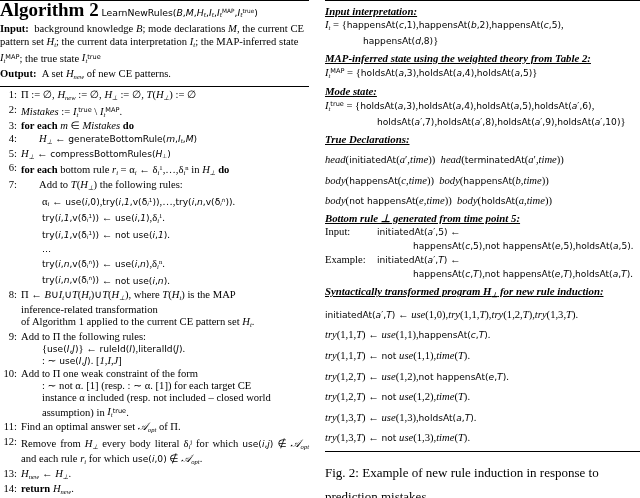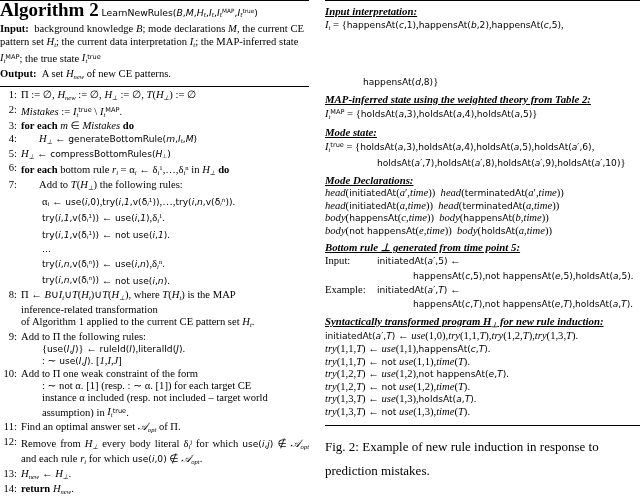--- a/index.html
+++ b/index.html
@@ -124,24 +124,24 @@
     font-size: 10.8px;
     line-height: 13px;
     text-decoration: underline;
     white-space: nowrap;
   }
   .rline {
     font-size: 10.6px;
     line-height: 13.1px;
     white-space: nowrap;
   }
-  .rline.ind { padding-left: 38px; margin-top: 41px; }
+  .rline.ind { padding-left: 38px; }
   .rline.ind2 { padding-left: 52px; }
   .rline.ind3 { padding-left: 88px; }
-  .rline.tight { line-height: 12.6px; }
+  .rline.tight { line-height: 12.6px; margin-top: 8px; }
   .rsep-top {
     border-top: 1.4px solid #000;
     height: 0;
     margin: 0;
   }
   .rrule {
     border-top: 1px solid #000;
     height: 0;
     margin: 0;
   }
@@ -273,21 +273,21 @@
       <div class="aline">
         <span class="num">10:</span>
         <span class="txt">Add to Π one weak constraint of the form</span>
       </div>
       <div class="aline">
         <span class="num"></span>
         <span class="txt ind2">: ∼ not α. [1] (resp. : ∼ α. [1]) for each target CE</span>
       </div>
       <div class="aline">
         <span class="num"></span>
-        <span class="txt ind2">instance α included (resp. not included – target world</span>
+        <span class="txt ind2">instance α included (resp. not included – closed world</span>
       </div>
       <div class="aline">
         <span class="num"></span>
         <span class="txt ind2">assumption) in <i>I<sub>t</sub></i><sup class="sans-sup">true</sup>.</span>
       </div>
 
       <div class="aline">
         <span class="num">11:</span>
         <span class="txt">Find an optimal answer set <span class="cal">𝒜<sub>opt</sub></span> of Π.</span>
       </div>
@@ -328,23 +328,22 @@
     <div class="rline"><i>I<sub>t</sub></i><sup class="sans-sup">MAP</sup> = {<span class="sans">holdsAt(<i>a</i>,3)</span>,<span class="sans">holdsAt(<i>a</i>,4)</span>,<span class="sans">holdsAt(<i>a</i>,5)</span>}</div>
 
     <div class="pad4"></div>
 
     <div class="sec-head">Mode state:</div>
     <div class="rline"><i>I<sub>t</sub></i><sup class="sans-sup">true</sup> = {<span class="sans">holdsAt(<i>a</i>,3)</span>,<span class="sans">holdsAt(<i>a</i>,4)</span>,<span class="sans">holdsAt(<i>a</i>,5)</span>,<span class="sans">holdsAt(<i>a</i>′,6)</span>,</div>
     <div class="rline ind2"><span class="sans">holdsAt(<i>a</i>′,7)</span>,<span class="sans">holdsAt(<i>a</i>′,8)</span>,<span class="sans">holdsAt(<i>a</i>′,9)</span>,<span class="sans">holdsAt(<i>a</i>′,10)</span>}</div>
 
     <div class="pad4"></div>
 
-    <div class="sec-head">Mode Declarations:</div>
+    <div class="sec-head">True Declarations:</div>
     <div class="rline tight"><i>head</i>(<span class="sans">initiatedAt</span>(<i>a</i>′,<i>time</i>))&nbsp; <i>head</i>(<span class="sans">terminatedAt</span>(<i>a</i>′,<i>time</i>))</div>
-    <div class="rline tight"><i>head</i>(<span class="sans">initiatedAt</span>(<i>a</i>,<i>time</i>))&nbsp; <i>head</i>(<span class="sans">terminatedAt</span>(<i>a</i>,<i>time</i>))</div>
     <div class="rline tight"><i>body</i>(<span class="sans">happensAt</span>(<i>c</i>,<i>time</i>))&nbsp; <i>body</i>(<span class="sans">happensAt</span>(<i>b</i>,<i>time</i>))</div>
     <div class="rline tight"><i>body</i>(<span class="sans">not happensAt</span>(<i>e</i>,<i>time</i>))&nbsp; <i>body</i>(<span class="sans">holdsAt</span>(<i>a</i>,<i>time</i>))</div>
 
     <div class="pad4"></div>
 
     <div class="sec-head">Bottom rule ⊥ generated from time point 5:</div>
     <div class="rline"><span class="lbl-ground">Input:</span><span class="sans">initiatedAt(<i>a</i>′,5)</span> ←</div>
     <div class="rline ind3"><span class="sans">happensAt(<i>c</i>,5)</span>,<span class="sans">not happensAt(<i>e</i>,5)</span>,<span class="sans">holdsAt(<i>a</i>,5)</span>.</div>
     <div class="rline"><span class="lbl-ground">Example:</span><span class="sans">initiatedAt(<i>a</i>′,<i>T</i>)</span> ←</div>
     <div class="rline ind3"><span class="sans">happensAt(<i>c</i>,<i>T</i>)</span>,<span class="sans">not happensAt(<i>e</i>,<i>T</i>)</span>,<span class="sans">holdsAt(<i>a</i>,<i>T</i>)</span>.</div>

